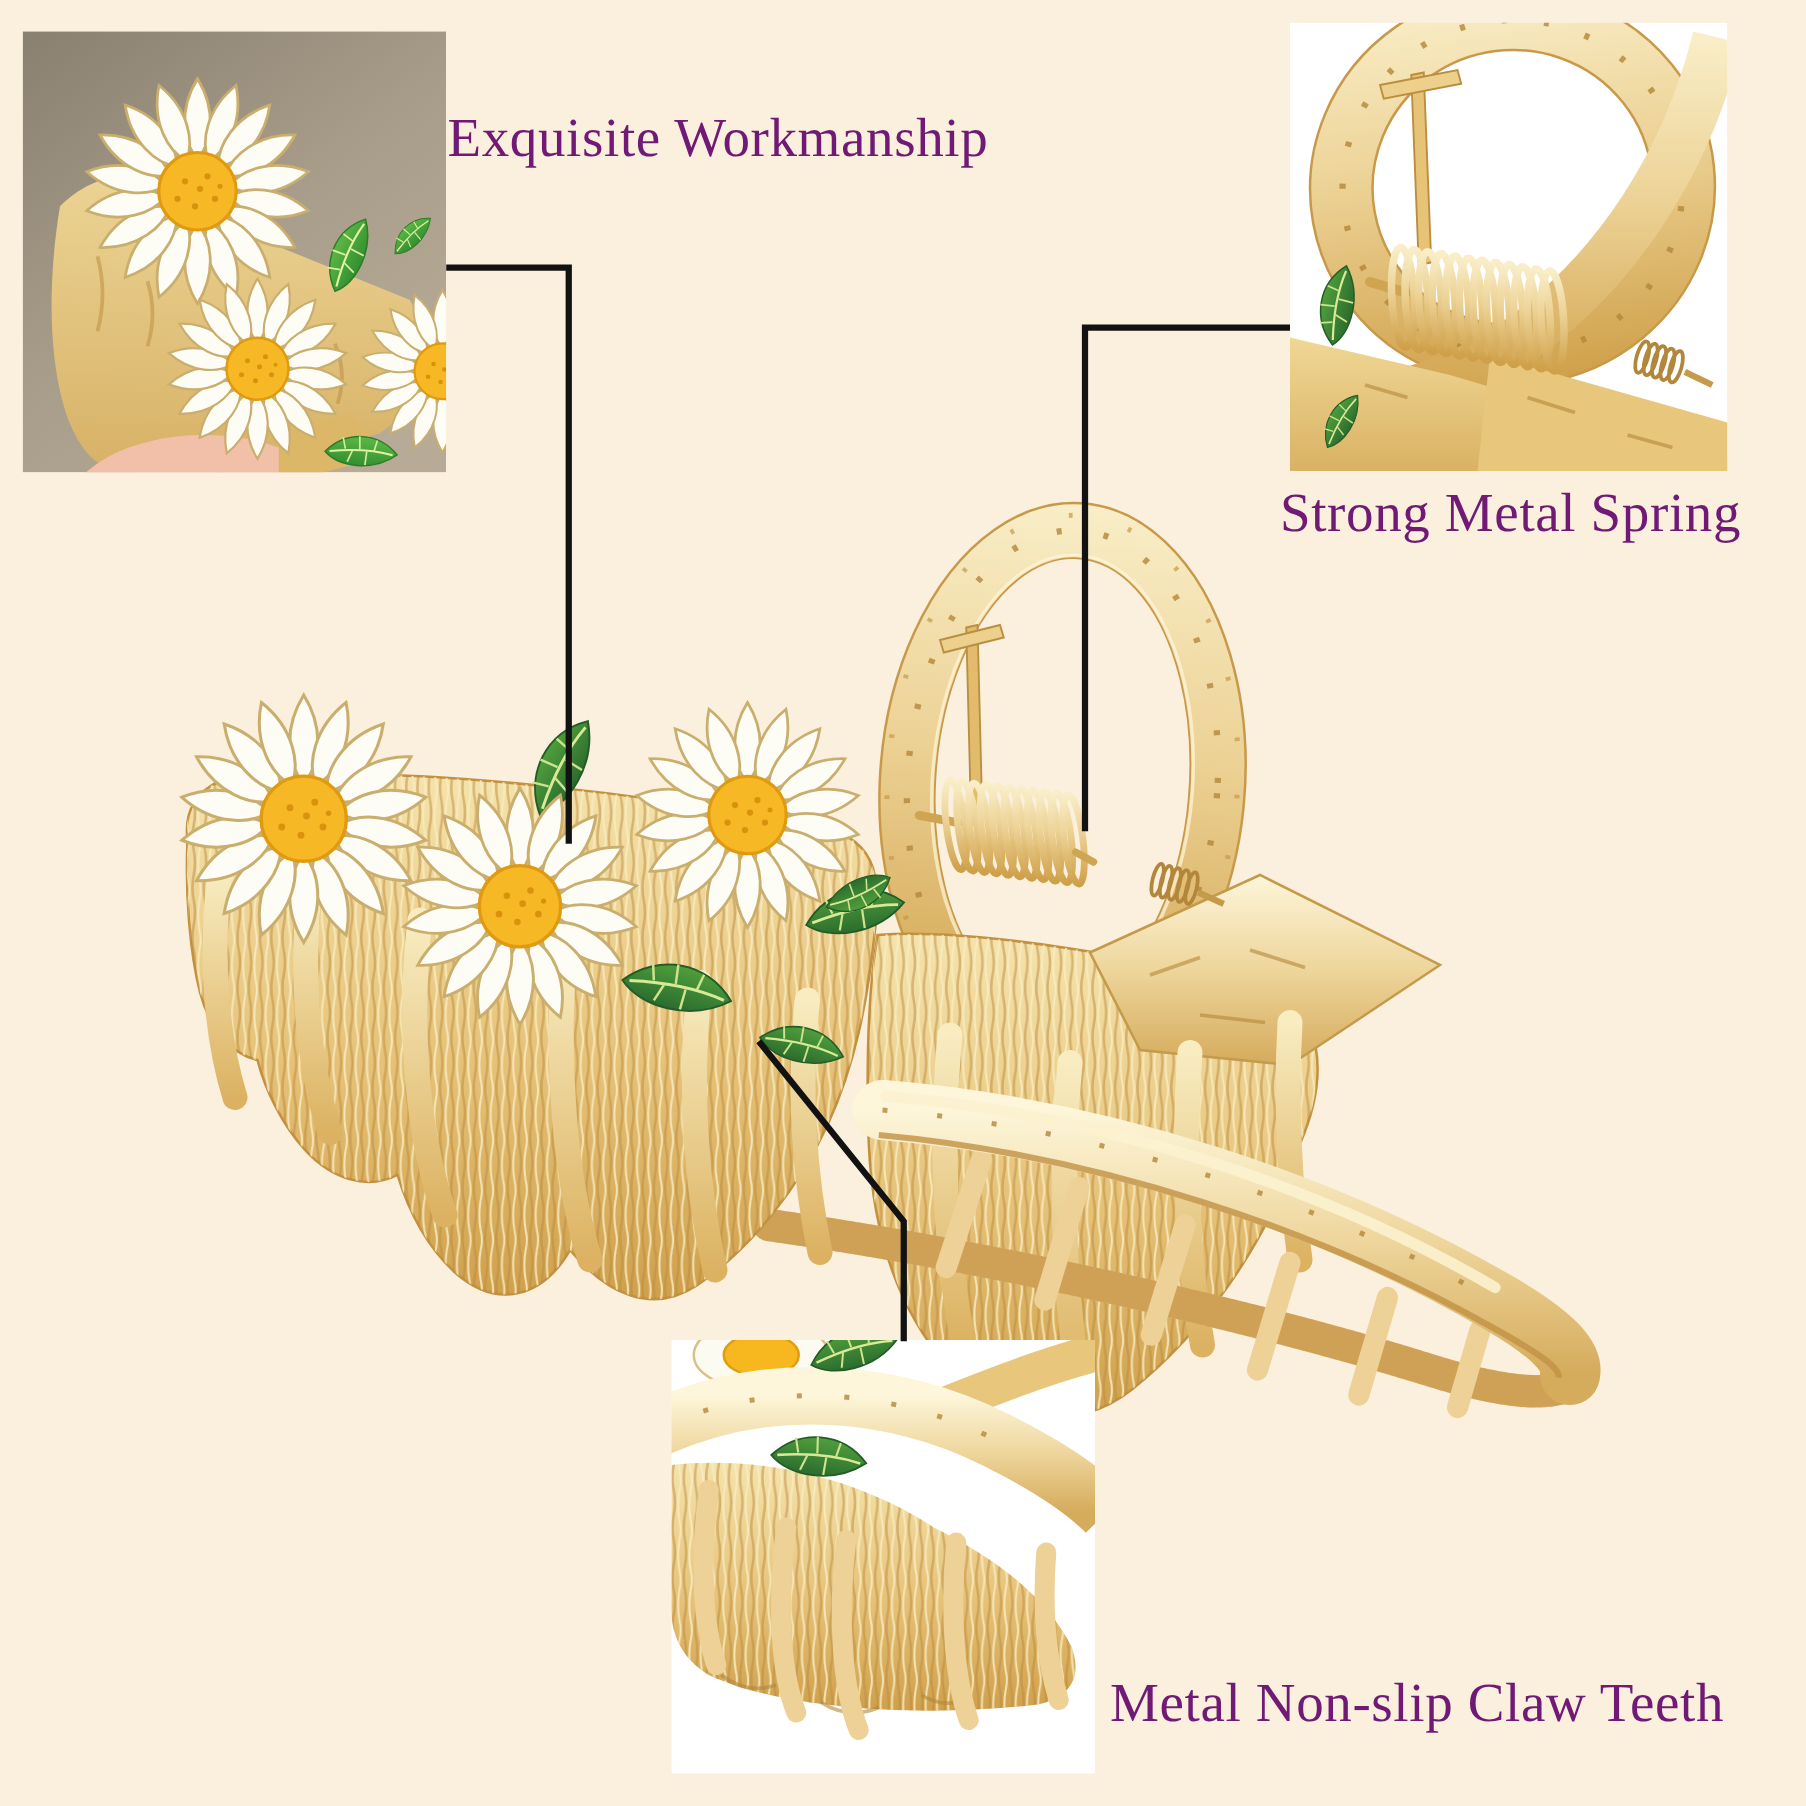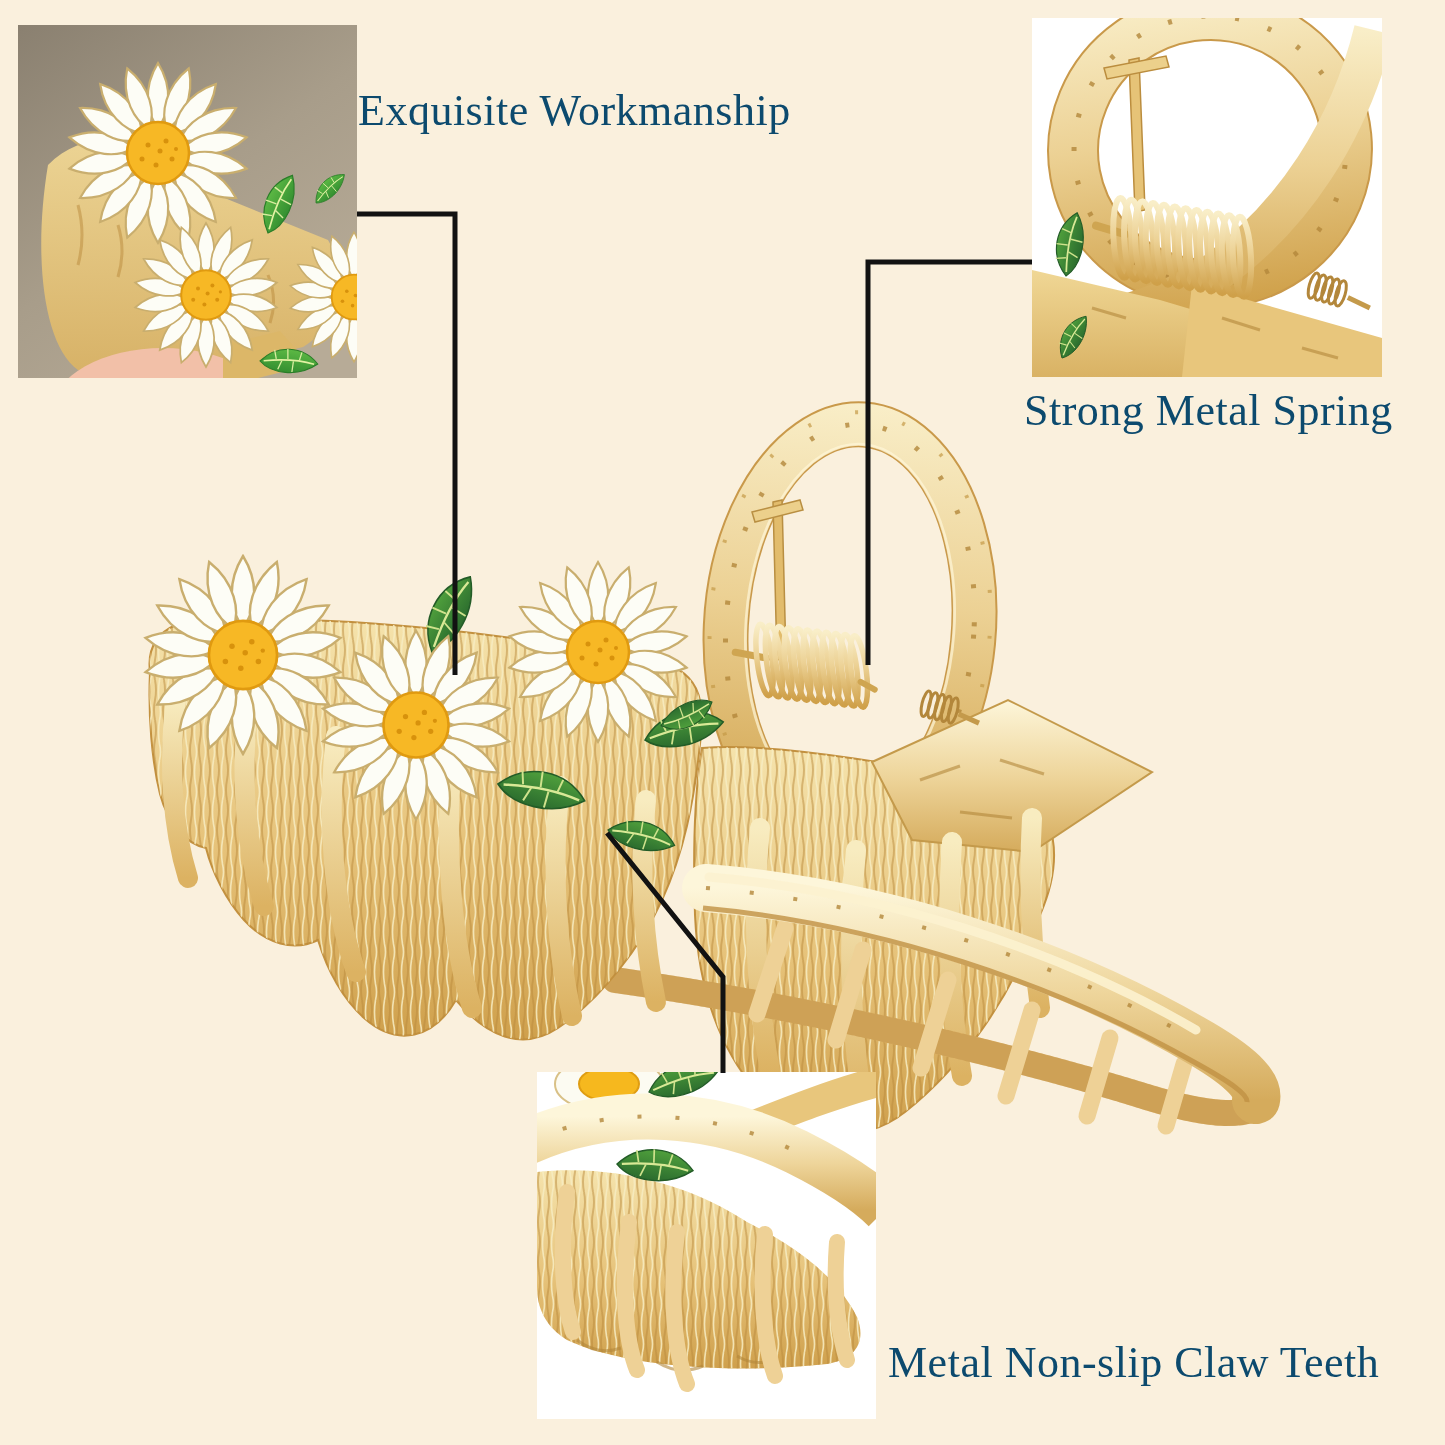--- a/index.html
+++ b/index.html
@@ -8,21 +8,21 @@
     background:#faf0dd;
     font-family:"Liberation Serif","DejaVu Serif",serif;
   }
   .inset{position:absolute;overflow:hidden;}
   .inset svg{display:block;}
   #inset-daisy{left:18px;top:25px;width:339px;height:353px;}
   #inset-spring{left:1032px;top:18px;width:350px;height:359px;}
   #inset-teeth{left:537px;top:1072px;width:339px;height:347px;}
   #main-art,#connector-lines{position:absolute;left:0;top:0;width:1445px;height:1445px;}
   .callout-label{
-    position:absolute;color:#0c4a6e;font-size:44px;line-height:1.15;
+    position:absolute;color:#701a75;font-size:44px;line-height:1.15;
     white-space:nowrap;letter-spacing:0.5px;
   }
   #label-workmanship{left:358px;top:86px;}
   #label-spring{left:1024px;top:386px;text-align:center;}
   #label-teeth{left:888px;top:1338px;}
 </style>
 </head>
 <body>
 
 <svg id="main-art" viewBox="0 0 1445 1445" aria-hidden="true">

